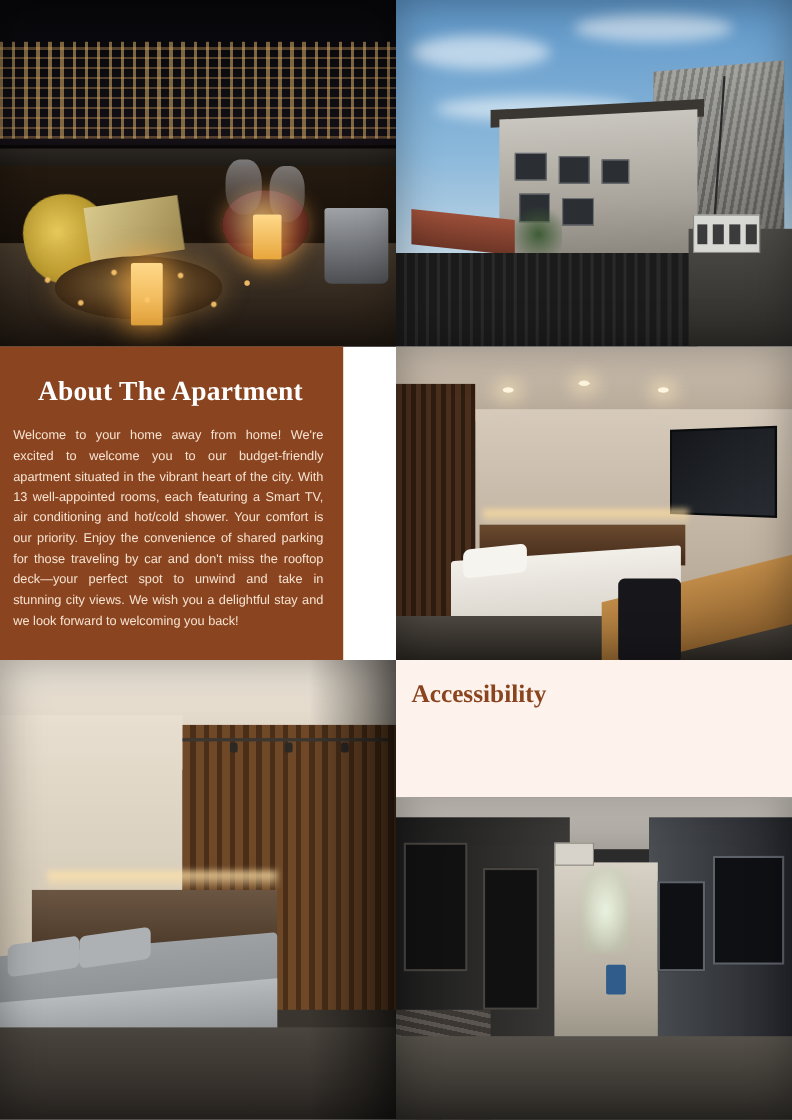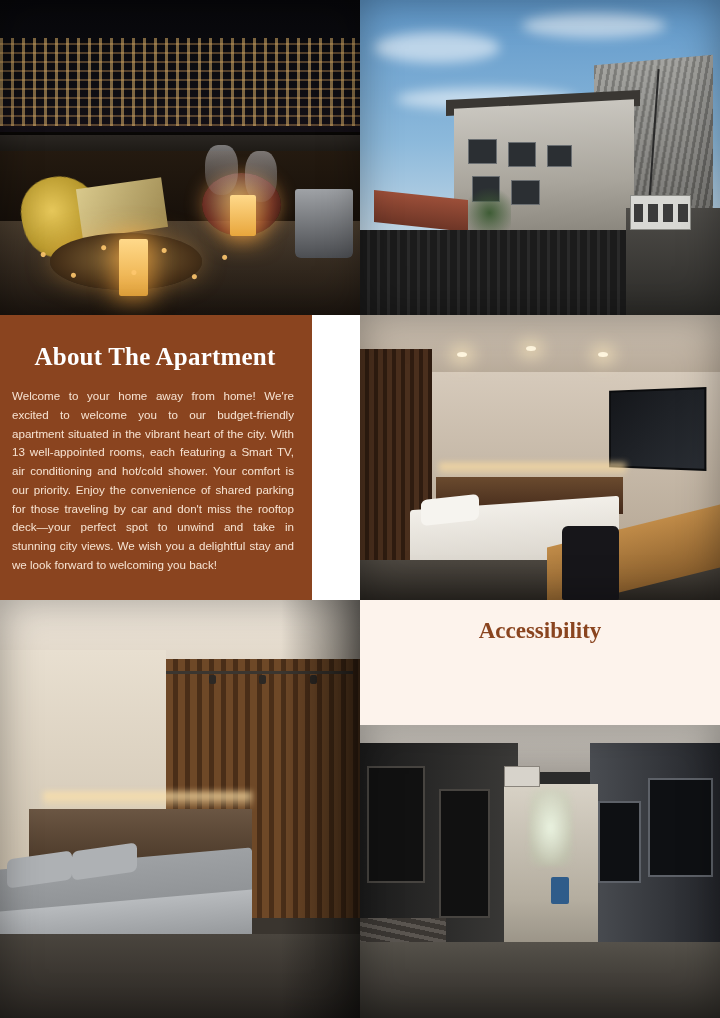--- a/index.html
+++ b/index.html
@@ -335,21 +335,20 @@
   #accessibility-panel {
     position:absolute; left:360px; top:600px; width:360px; height:125px;
     background:#fdf3ec;
     padding:18px 14px 10px 14px;
   }
   #accessibility-title {
     font-family:"Liberation Serif", serif;
     font-size:23px;
     color:#8a441f;
     margin-bottom:14px;
-    text-align:center;
   }
   #accessibility-body {
     font-size:11.4px;
     line-height:1.6;
     color:#4a4541;
     text-align:justify;
   }
 
   
   #photo-hallway {

